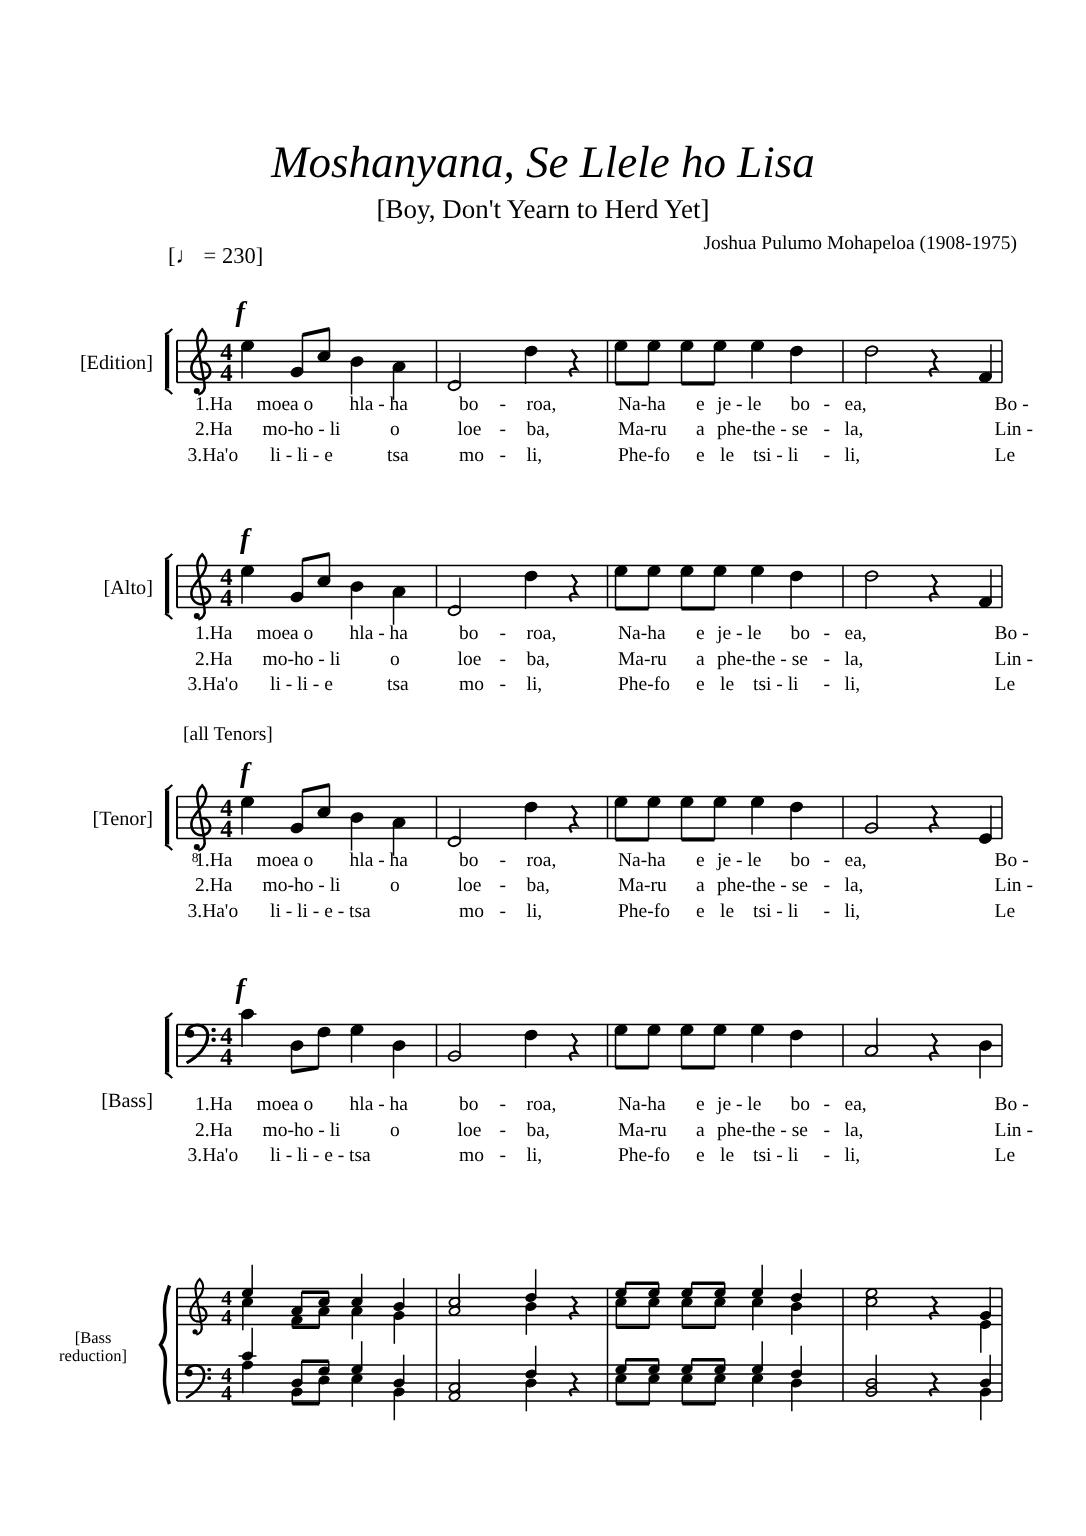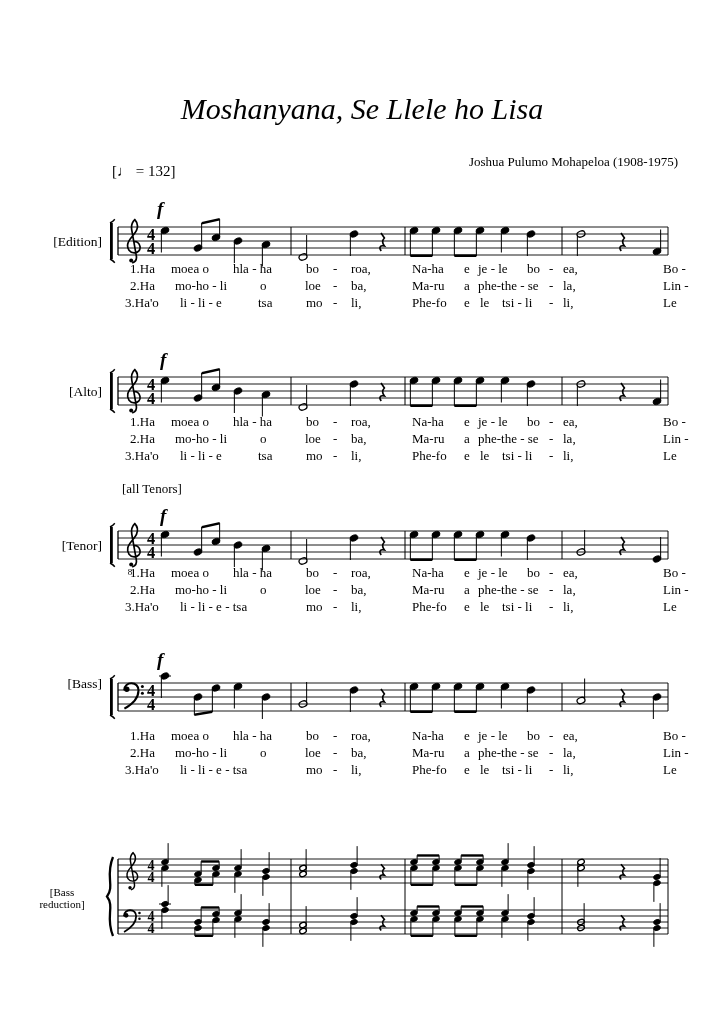--- a/index.html
+++ b/index.html
@@ -19,21 +19,22 @@
   .staff{position:absolute;left:118px;overflow:visible;}
   .lyric{position:absolute;font-size:13px;white-space:pre;}
   .copyright{position:absolute;top:959px;left:0;width:100%;text-align:center;font-size:12.5px;}
 </style>
 </head>
 <body>
 
 <div class="page">
 
   <div class="title">Moshanyana, Se Llele ho Lisa</div>
-  <div class="tempo">[♩ = 132]</div>
+  <div class="subtitle">[Boy, Don't Yearn to Herd Yet]</div>
+  <div class="tempo">[♩ = 230]</div>
   <div class="credits">
     <div>Joshua Pulumo Mohapeloa (1908-1975)</div>
   </div>
 
   <div class="voice-label" style="top:234px">[Edition]</div>
   <div class="dyn" style="left:157px;top:198px">f</div>
   <svg class="staff" id="staff-soprano" style="top:227px" width="550" height="28" viewBox="0 0 550 28">
       <rect x="-8" y="-4" width="2.8" height="36" fill="#000"></rect>
       <path d="M-8 -4 C-6.2 -4.9 -4.6 -5.9 -3.2 -7.7" stroke="#000" stroke-width="1.4" fill="none"></path>
       <path d="M-8 32 C-6.2 32.9 -4.6 33.9 -3.2 35.7" stroke="#000" stroke-width="1.4" fill="none"></path>
@@ -322,21 +323,21 @@
       <span class="lyric" style="left: 351px; top: 599px;">li,</span>
       <span class="lyric" style="left: 412px; top: 599px;">Phe-fo</span>
       <span class="lyric" style="left: 464px; top: 599px;">e</span>
       <span class="lyric" style="left: 480px; top: 599px;">le</span>
       <span class="lyric" style="left: 502px; top: 599px;">tsi - li</span>
       <span class="lyric" style="left: 549px; top: 599px;">-</span>
       <span class="lyric" style="left: 563px; top: 599px;">li,</span>
       <span class="lyric" style="left: 663px; top: 599px;">Le</span>
     </div>
 
-  <div class="voice-label" style="top:676px">[Bass]</div>
+  <div class="voice-label" style="top:726px">[Bass]</div>
   <div class="dyn" style="left:157px;top:649px">f</div>
   <svg class="staff" id="staff-bass" style="top:683px" width="550" height="28" viewBox="0 0 550 28">
       <rect x="-8" y="-4" width="2.8" height="36" fill="#000"></rect>
       <path d="M-8 -4 C-6.2 -4.9 -4.6 -5.9 -3.2 -7.7" stroke="#000" stroke-width="1.4" fill="none"></path>
       <path d="M-8 32 C-6.2 32.9 -4.6 33.9 -3.2 35.7" stroke="#000" stroke-width="1.4" fill="none"></path>
       <line x1="0" y1="0" x2="550" y2="0" stroke="#000" stroke-width="0.9"></line>
       <line x1="0" y1="7" x2="550" y2="7" stroke="#000" stroke-width="0.9"></line>
       <line x1="0" y1="14" x2="550" y2="14" stroke="#000" stroke-width="0.9"></line>
       <line x1="0" y1="21" x2="550" y2="21" stroke="#000" stroke-width="0.9"></line>
       <line x1="0" y1="28" x2="550" y2="28" stroke="#000" stroke-width="0.9"></line>

